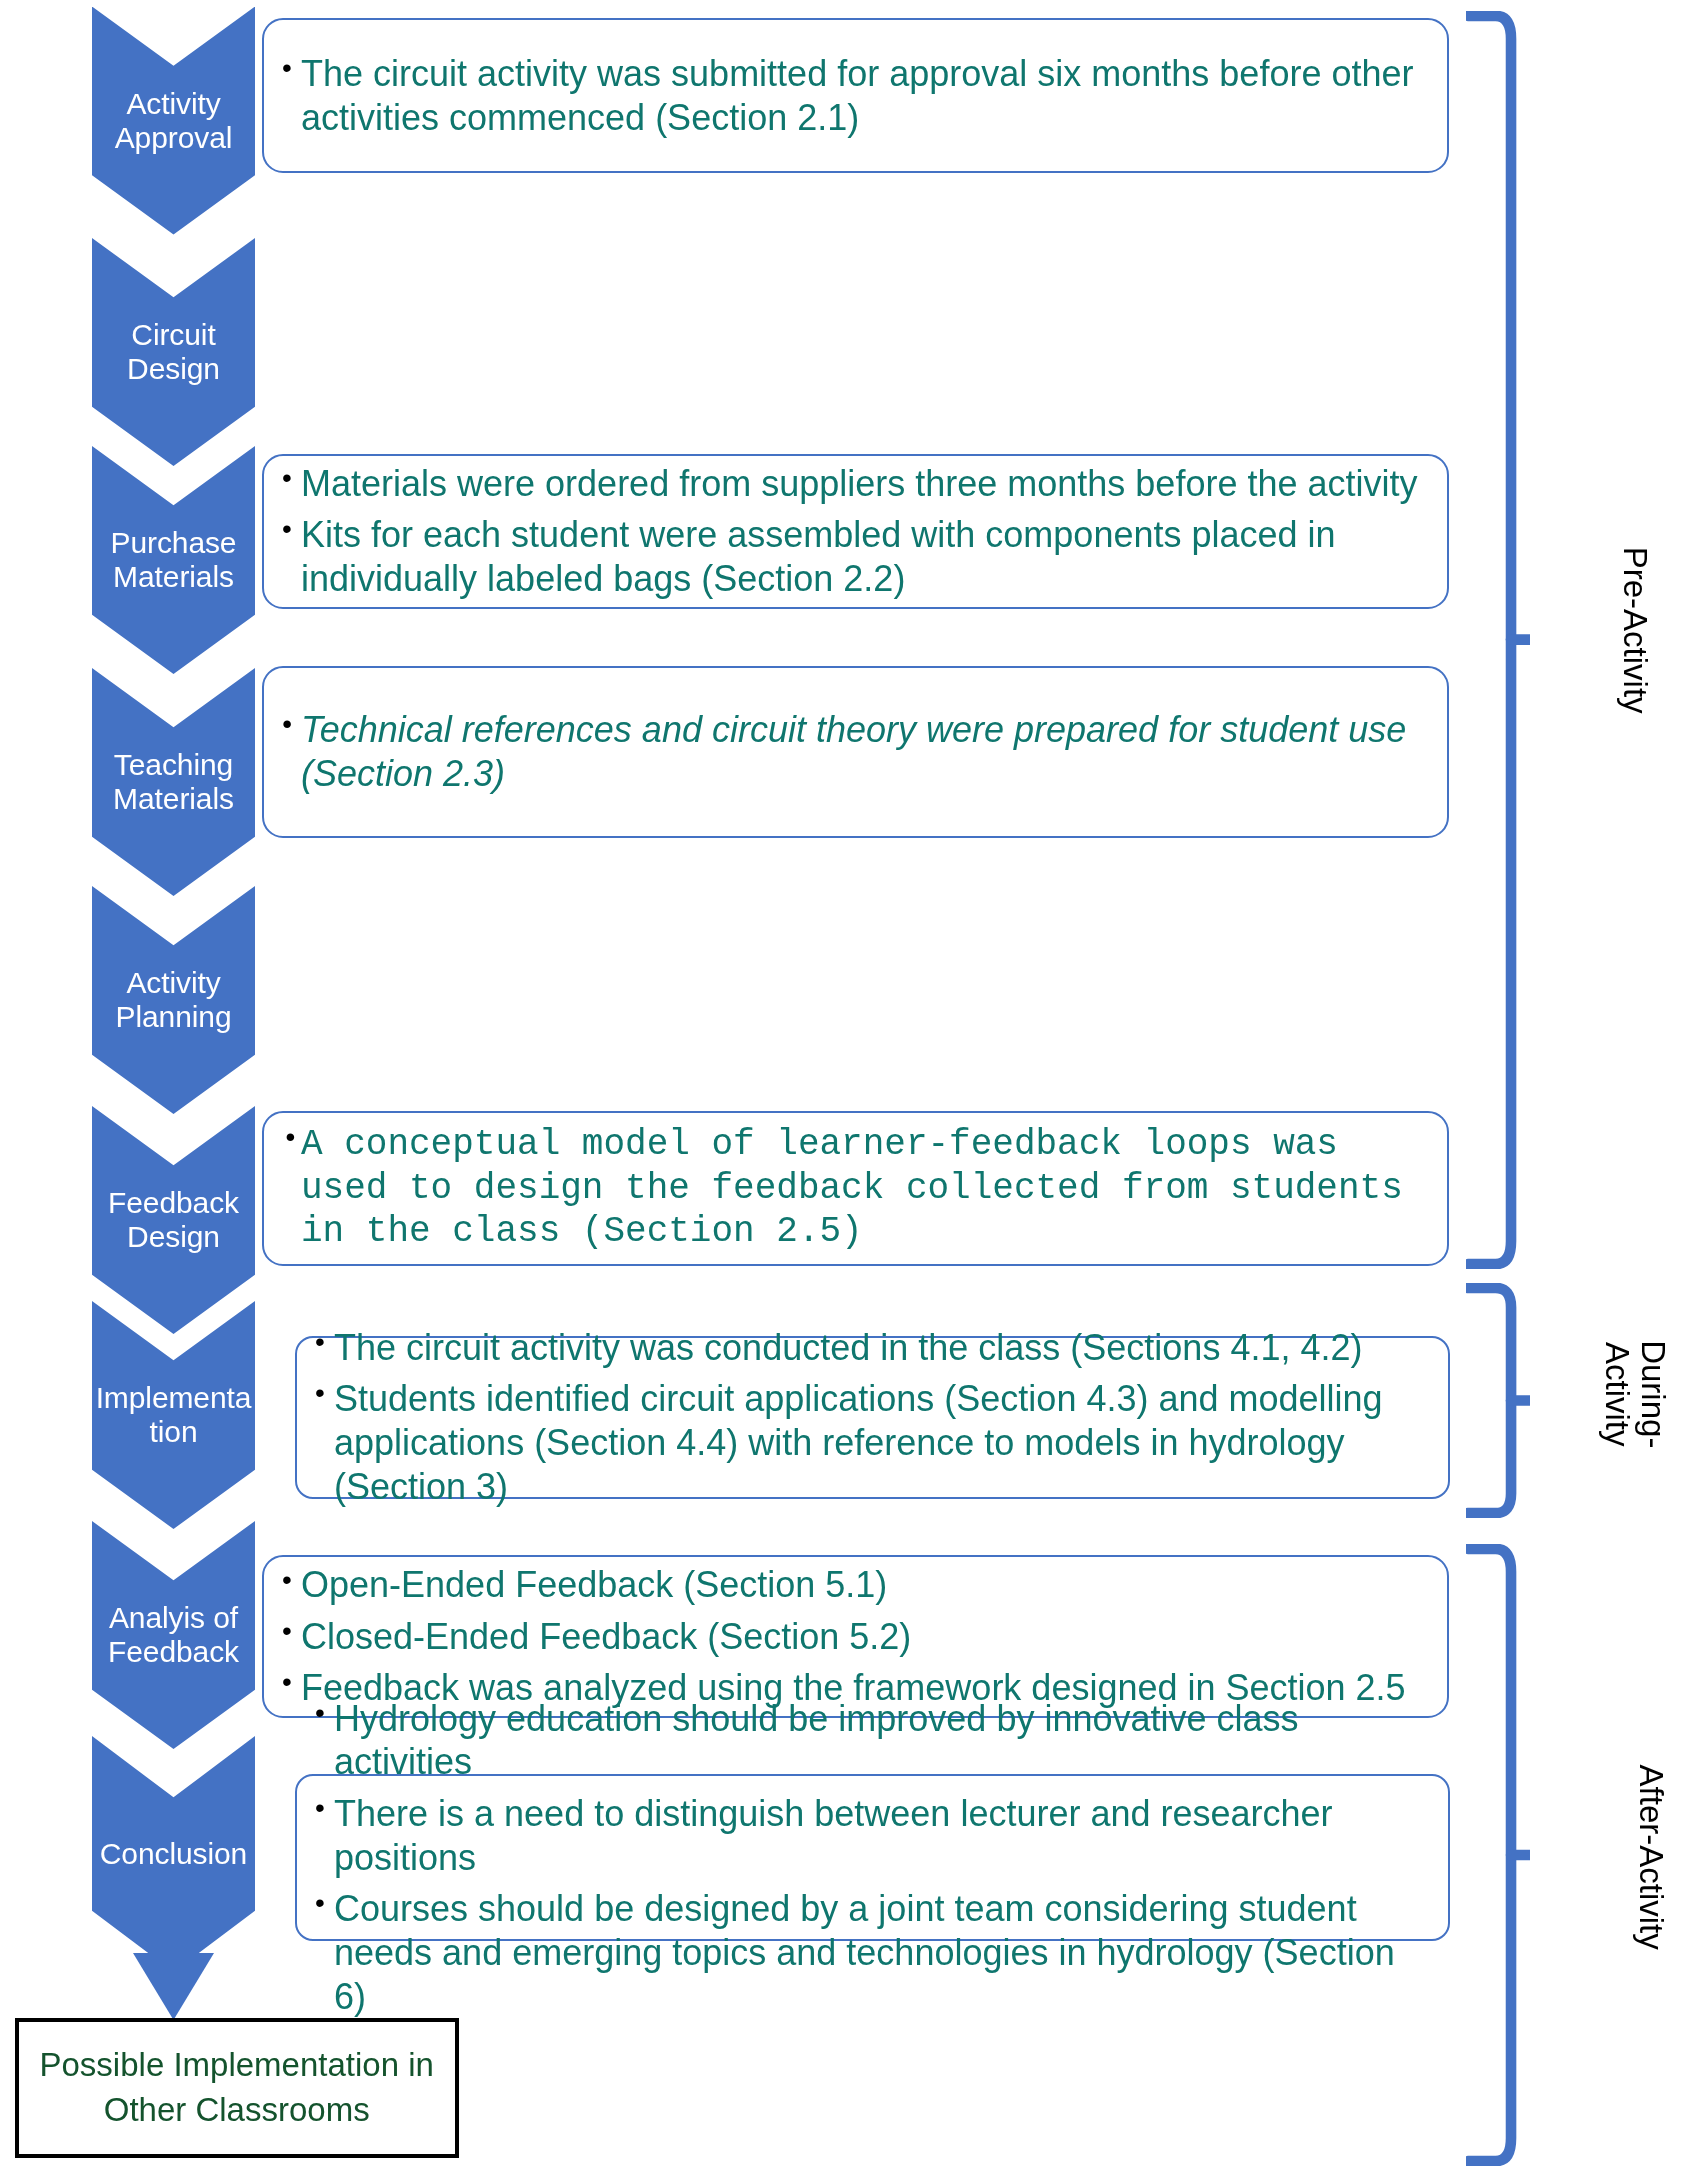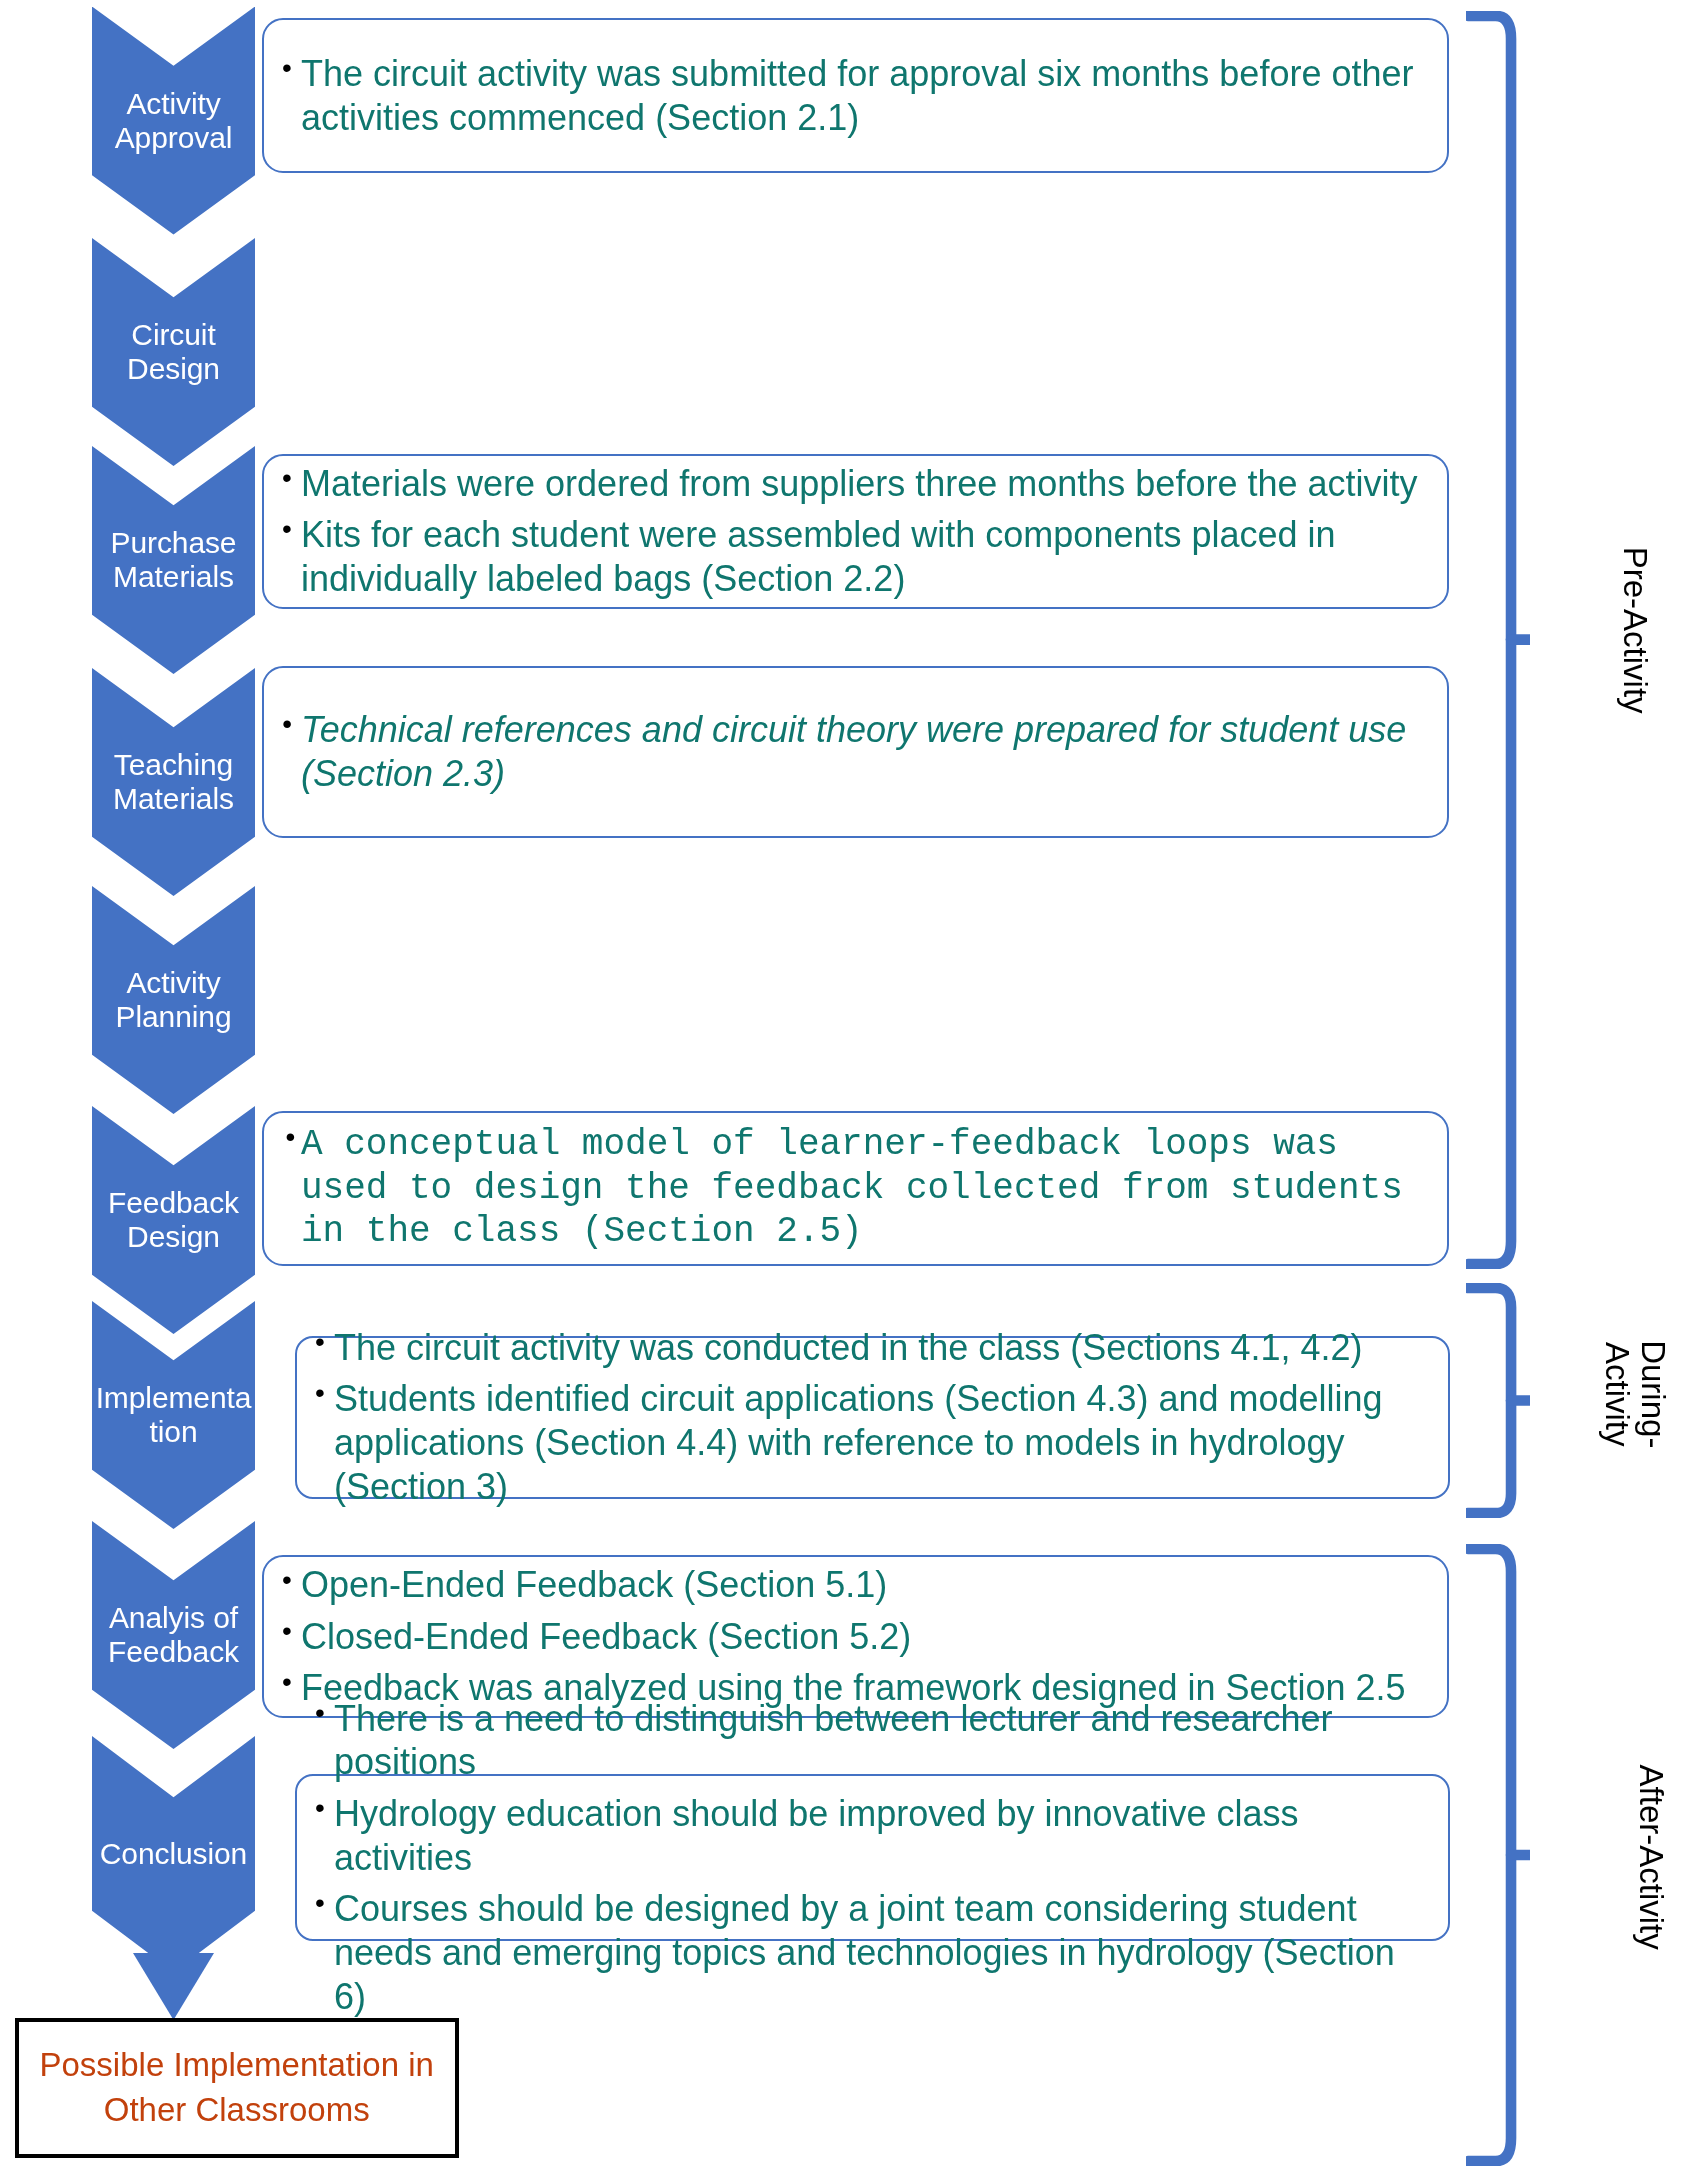--- a/index.html
+++ b/index.html
@@ -89,21 +89,21 @@
     border: 4.1px solid #000000;
     background: #ffffff;
     display: flex;
     align-items: center;
     justify-content: center;
     text-align: center;
   }
   .final-box span {
     font-size: 33px;
     line-height: 1.35;
-    color: #c2410c;
+    color: #14532d;
   }
 
   
   .bracket {
     position: absolute;
     width: 64px;
   }
   .bracket svg { display: block; }
   .bracket-label {
     position: absolute;
@@ -185,22 +185,22 @@
       <li>Closed-Ended Feedback (Section 5.2)</li>
       <li>Feedback was analyzed using the framework designed in Section 2.5</li>
     </ul>
   </div>
 
   <div class="chev" style="top:1736px;height:236px;">
     <div class="chev-label">Conclusion</div>
   </div>
   <div class="box" style="left:295px;top:1774px;width:1155px;height:167px;border-radius:18px;">
     <ul>
+      <li>Hydrology education should be improved by innovative class activities</li>
       <li>There is a need to distinguish between lecturer and researcher positions</li>
-      <li>Hydrology education should be improved by innovative class activities</li>
       <li>Courses should be designed by a joint team considering student needs and emerging topics and technologies in hydrology (Section 6)</li>
     </ul>
   </div>
 
   <div class="chev-final" style="left:133px;top:1953px;width:81px;height:67px;"></div>
 
   <div class="final-box" style="left:14.7px;top:2018px;width:444px;height:140px;">
     <span>Possible Implementation in<br>Other Classrooms</span>
   </div>
 

